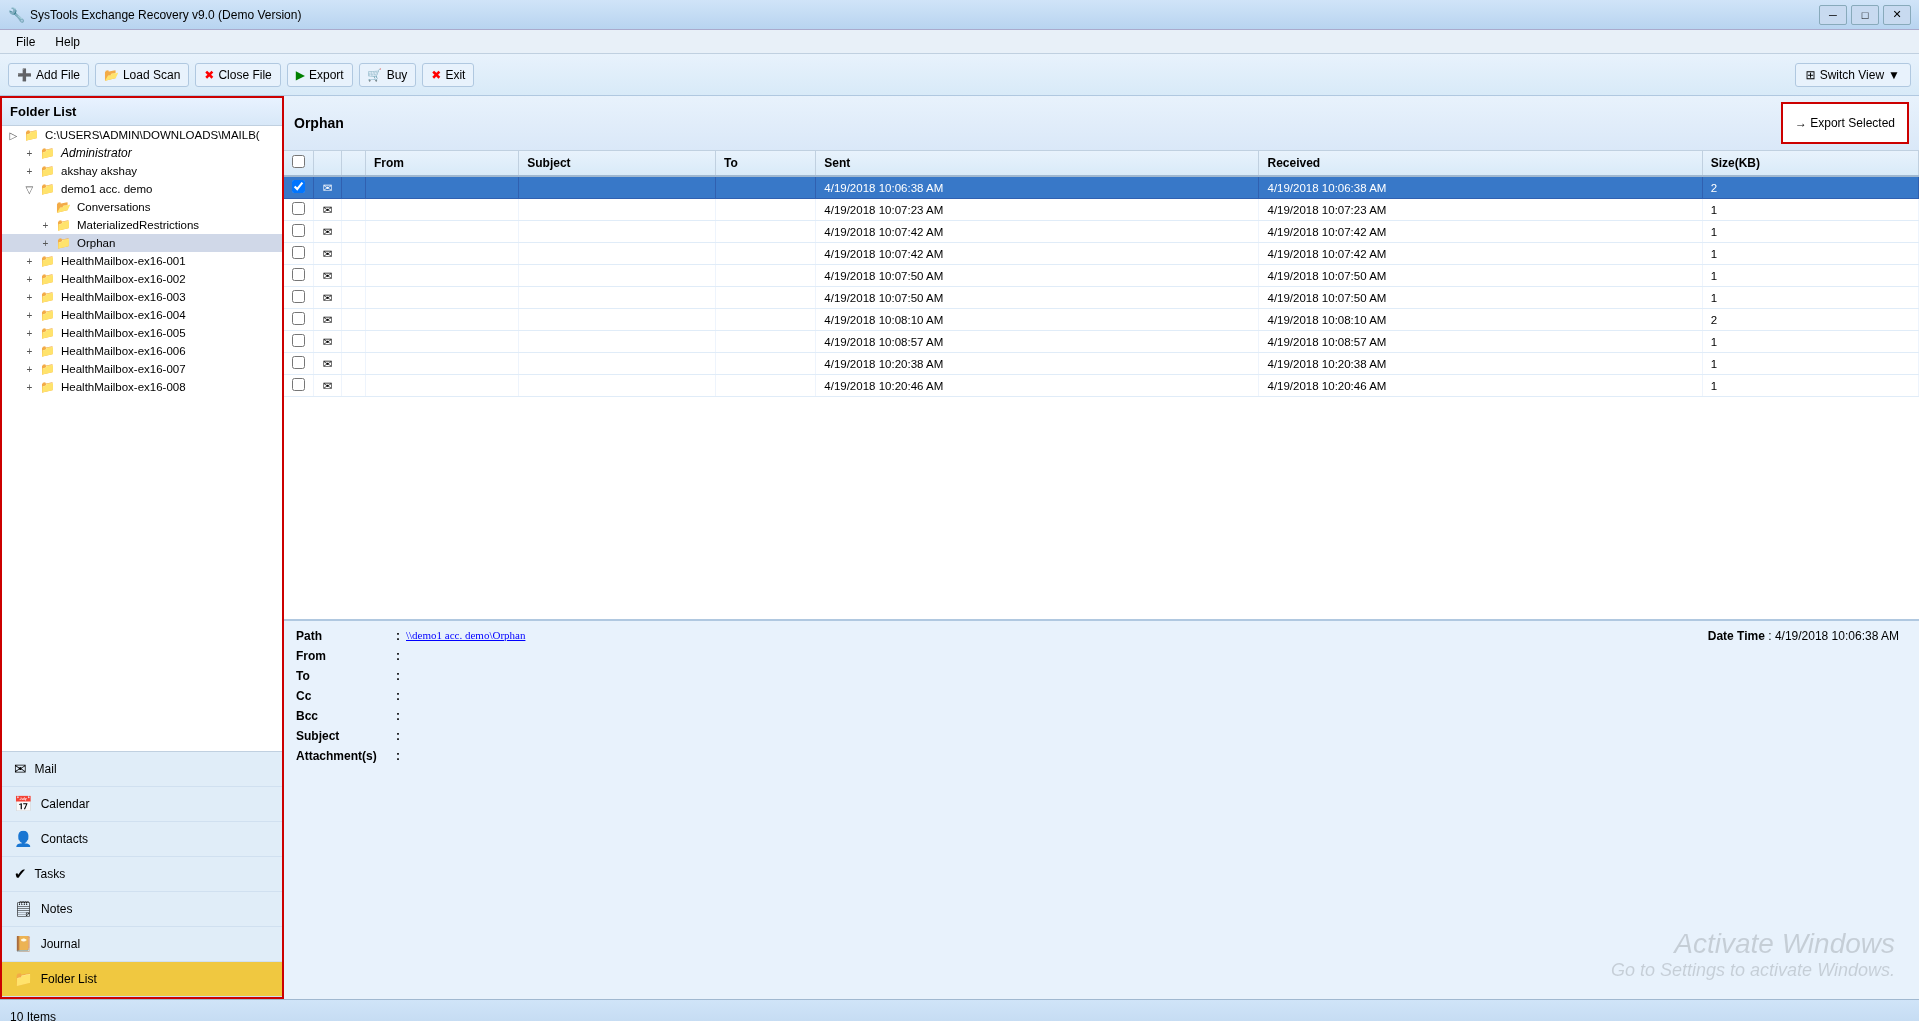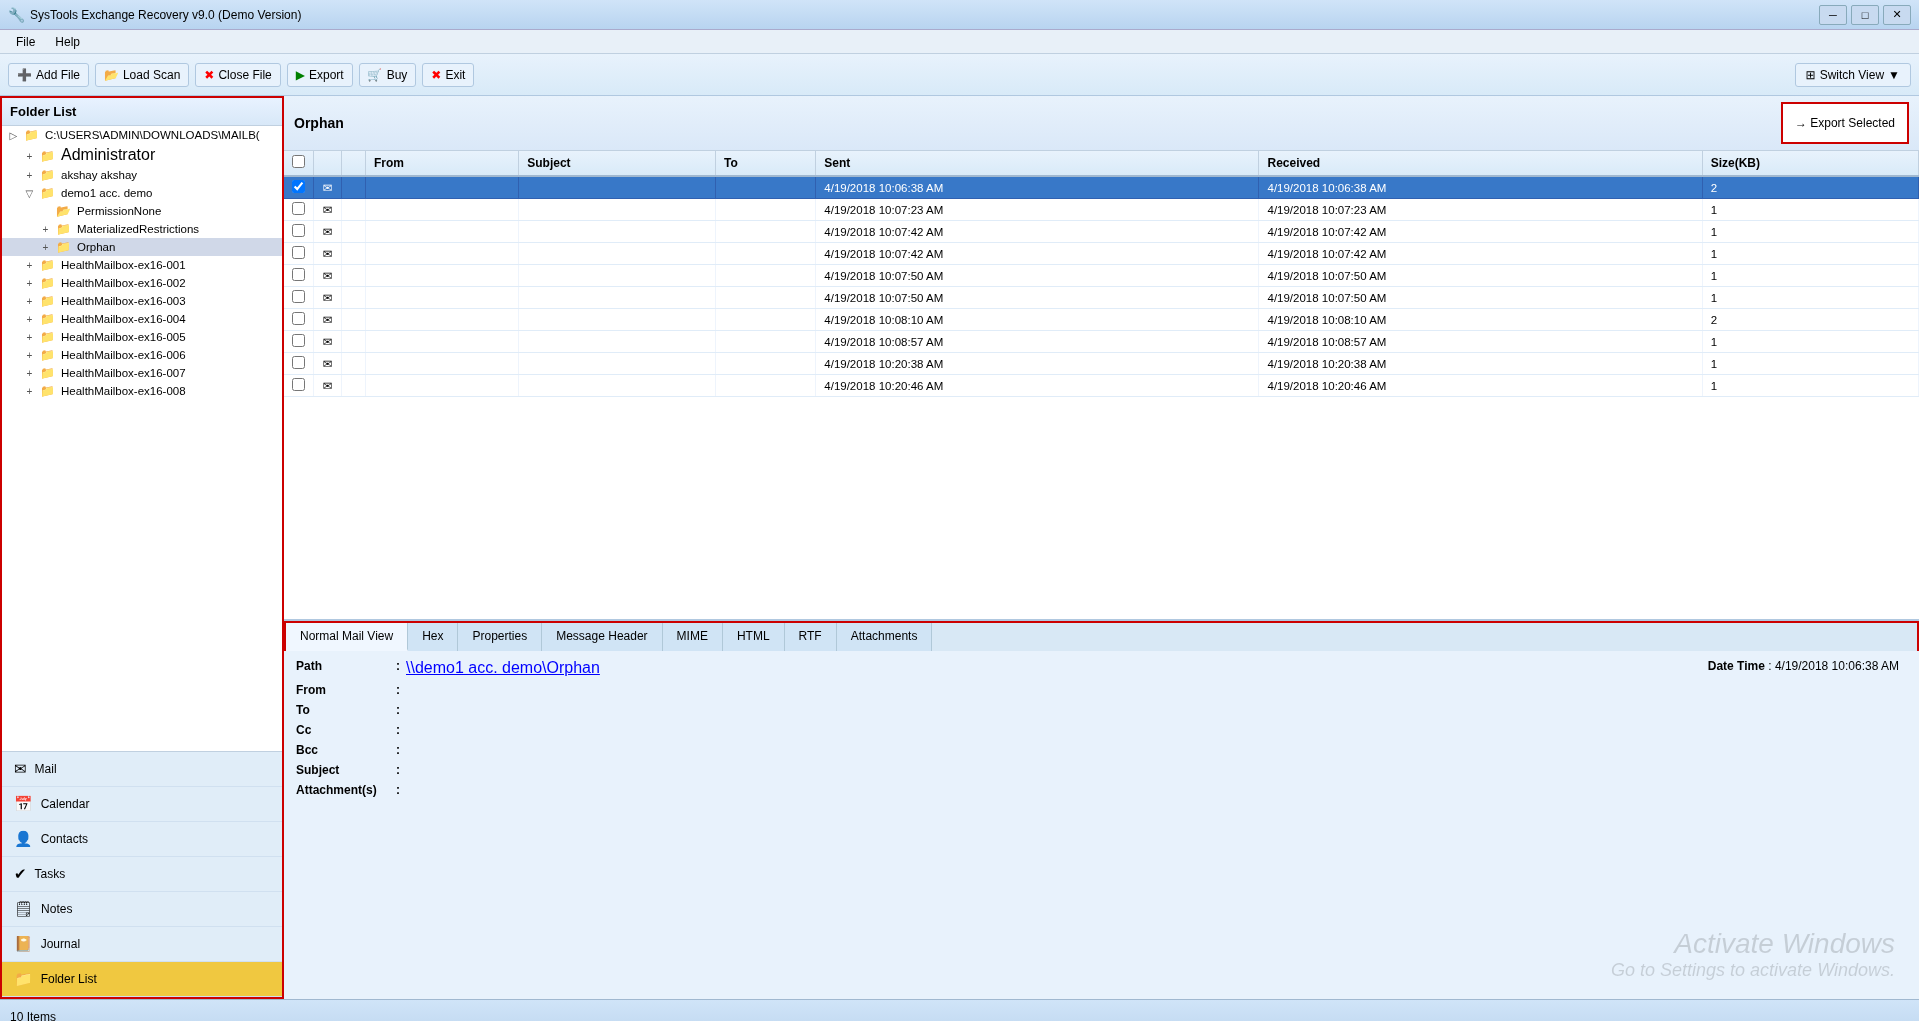--- a/index.html
+++ b/index.html
@@ -197,21 +197,21 @@
       margin-bottom: 6px;
       align-items: flex-start;
     }
     .preview-label {
       width: 100px;
       font-weight: bold;
       font-size: 12px;
       flex-shrink: 0;
     }
     .preview-colon { margin-right: 6px; font-weight: bold; }
-    .preview-value { font-size: 16px; }
+    .preview-value { font-size: 11px; font-family: Liberation Serif, serif; }
     .preview-value a { color: blue; text-decoration: underline; }
     .preview-datetime {
       position: absolute;
       right: 20px;
       top: 8px;
       font-size: 12px;
     }
     .preview-datetime .dt-label { font-weight: bold; }
 
     .preview-body-text {
@@ -316,21 +316,21 @@
       <span style="display:inline-block;width:16px;text-align:center;font-size:10px;color:#555;">▷</span>
       <span style="font-size:12px;margin-right:2px;">📁</span>
       <span style="font-size:11.5px;">C:\USERS\ADMIN\DOWNLOADS\MAILB(</span>
     </td>
   </tr>
             <tr>
     <td style="padding:2px 0; white-space:nowrap; cursor:pointer;">
       <span style="display:inline-block;width:16px;"></span>
       <span style="display:inline-block;width:16px;text-align:center;font-size:10px;color:#555;">+</span>
       <span style="font-size:12px;margin-right:2px;">📁</span>
-      <span style="font-size:16px;">Administrator</span>
+      <span style="font-size:12px;font-style:italic;">Administrator</span>
     </td>
   </tr>
             <tr>
     <td style="padding:2px 0; white-space:nowrap; cursor:pointer;">
       <span style="display:inline-block;width:16px;"></span>
       <span style="display:inline-block;width:16px;text-align:center;font-size:10px;color:#555;">+</span>
       <span style="font-size:12px;margin-right:2px;">📁</span>
       <span style="font-size:11.5px;">akshay akshay</span>
     </td>
   </tr>
@@ -340,21 +340,21 @@
       <span style="display:inline-block;width:16px;text-align:center;font-size:10px;color:#555;">▽</span>
       <span style="font-size:12px;margin-right:2px;">📁</span>
       <span style="font-size:11.5px;">demo1 acc. demo</span>
     </td>
   </tr>
             <tr>
     <td style="padding:2px 0; white-space:nowrap; cursor:pointer;">
       <span style="display:inline-block;width:32px;"></span>
       <span style="display:inline-block;width:16px;text-align:center;font-size:10px;color:#555;"> </span>
       <span style="font-size:12px;margin-right:2px;">📂</span>
-      <span style="font-size:11.5px;">PermissionNone</span>
+      <span style="font-size:11.5px;">Conversations</span>
     </td>
   </tr>
             <tr>
     <td style="padding:2px 0; white-space:nowrap; cursor:pointer;">
       <span style="display:inline-block;width:32px;"></span>
       <span style="display:inline-block;width:16px;text-align:center;font-size:10px;color:#555;">+</span>
       <span style="font-size:12px;margin-right:2px;">📁</span>
       <span style="font-size:11.5px;">MaterializedRestrictions</span>
     </td>
   </tr>
@@ -599,30 +599,20 @@
     <td>4/19/2018 10:20:46 AM</td>
     <td>4/19/2018 10:20:46 AM</td>
     <td>1</td>
   </tr>
             </tbody>
         </table>
       </div>
     </div>
 
     <div class="preview-section">
-      <div class="preview-tabs" id="preview-tabs-container">
-          <div class="preview-tab active">Normal Mail View</div>
-          <div class="preview-tab">Hex</div>
-          <div class="preview-tab">Properties</div>
-          <div class="preview-tab">Message Header</div>
-          <div class="preview-tab">MIME</div>
-          <div class="preview-tab">HTML</div>
-          <div class="preview-tab">RTF</div>
-          <div class="preview-tab">Attachments</div>
-        </div>
       <div class="preview-content">
 
         <div class="preview-datetime">
           <span class="dt-label">Date Time</span>
           <span> : </span>
           <span>4/19/2018 10:06:38 AM</span>
         </div>
 
         <div class="preview-field">
           <span class="preview-label">Path</span>

